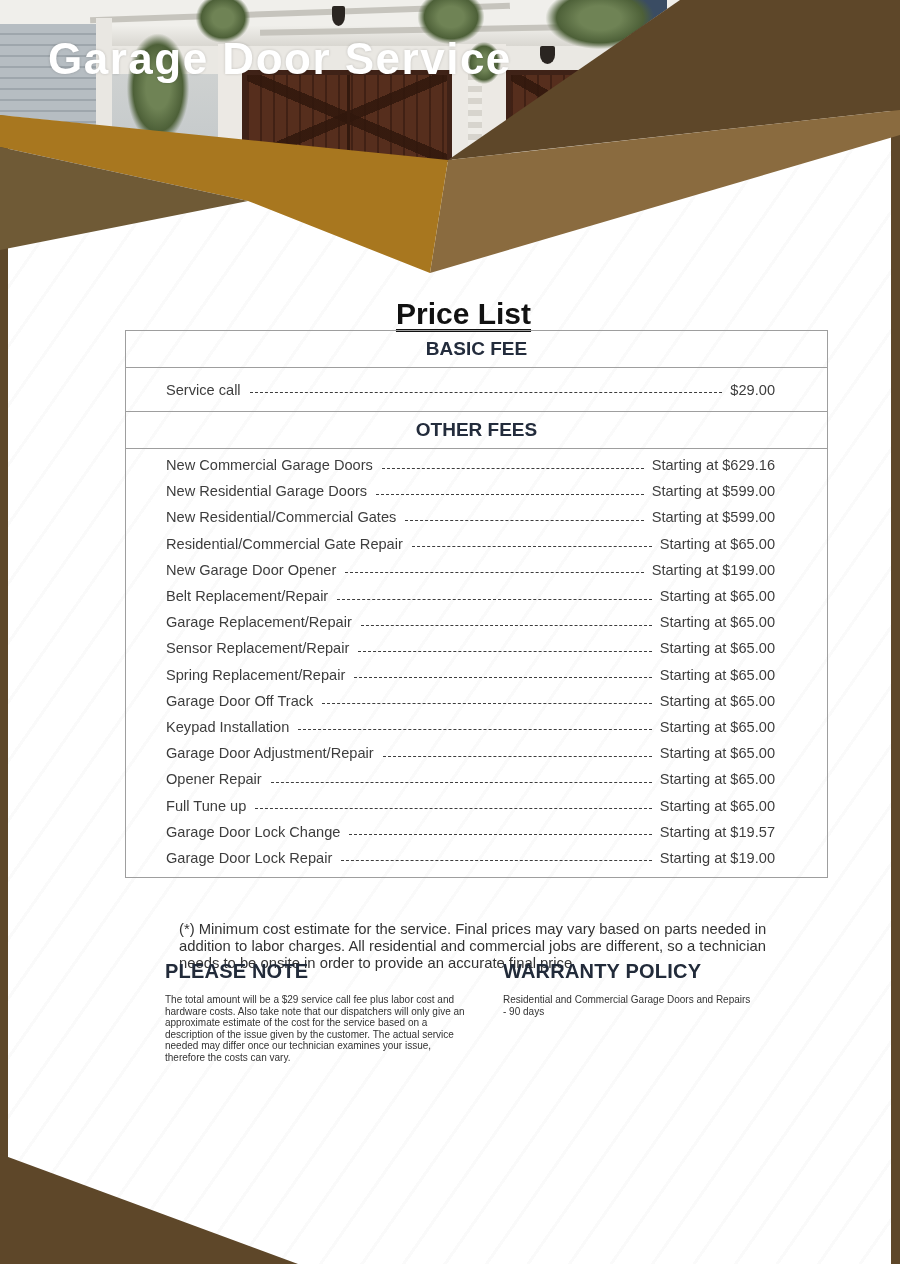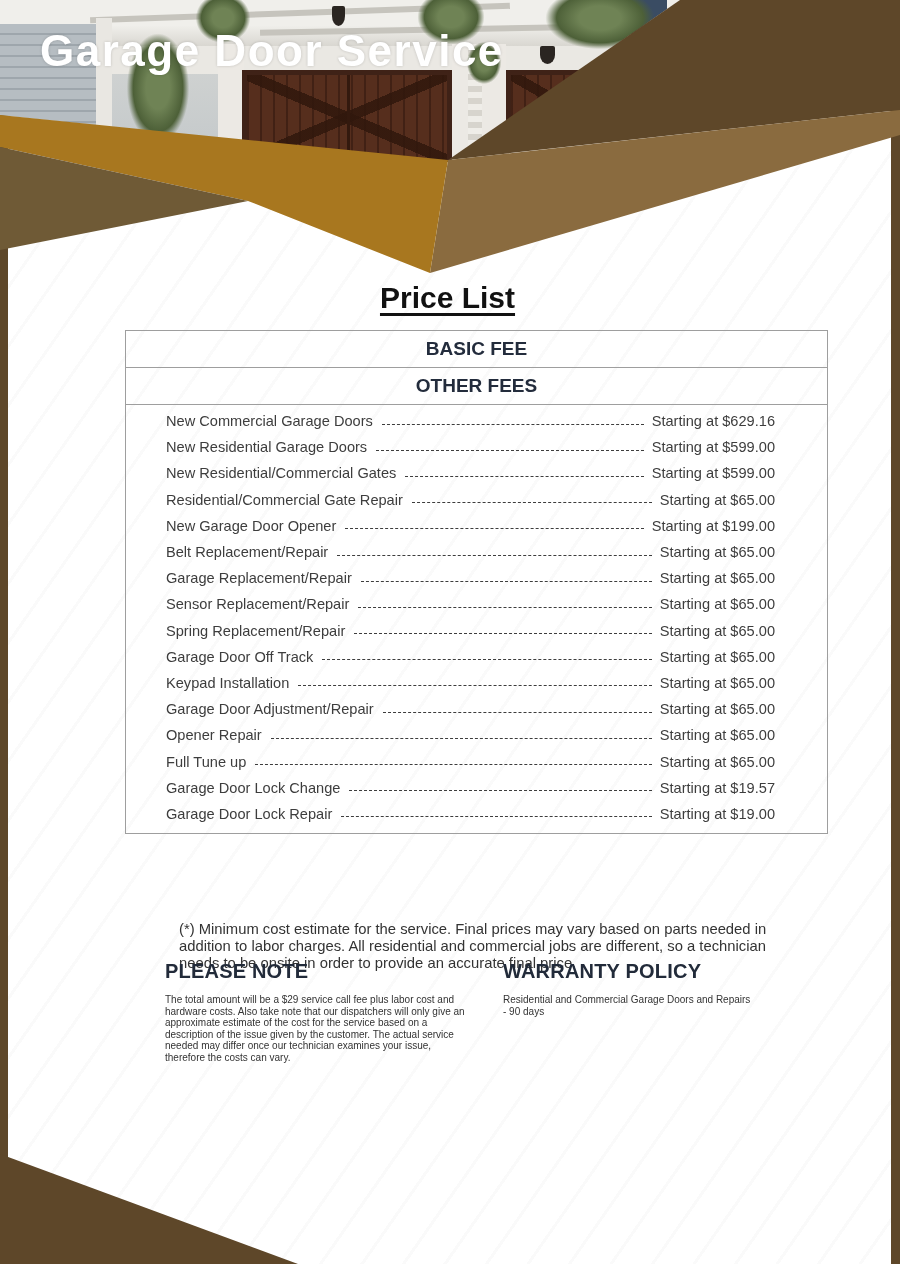--- a/index.html
+++ b/index.html
@@ -48,33 +48,33 @@
   .leaf{position:absolute;border-radius:50%;
     background:radial-gradient(closest-side,#6f8355 0 30%,#4d6038 62%,rgba(77,96,56,0) 78%);}
   .leaf.l1{left:118px;top:18px;width:80px;height:140px;}
   .leaf.l2{left:188px;top:-14px;width:70px;height:64px;}
   .leaf.l3{left:408px;top:-18px;width:86px;height:70px;}
   .leaf.l4{left:530px;top:-22px;width:140px;height:80px;}
   .leaf.l5{left:462px;top:36px;width:44px;height:54px;}
   .lamp{position:absolute;background:#2a2521;border-radius:2px 2px 50% 50%;}
   .lamp.m1{left:332px;top:6px;width:13px;height:20px;}
   .lamp.m2{left:540px;top:46px;width:15px;height:18px;}
-  .title{position:absolute;left:36px;top:22px;margin:4px;color:#fff;font-size:44px;
+  .title{position:absolute;left:36px;top:22px;margin:12px;color:#fff;font-size:44px;
     font-weight:bold;letter-spacing:1.5px;white-space:nowrap;text-shadow:0 0 3px rgba(0,0,0,.18);}
   .shape{position:absolute;z-index:4;}
   .dark-tri{left:448px;top:0;width:452px;height:160px;background:#5e4729;
     clip-path:polygon(51.33% 0,100% 0,100% 68.8%,0 100%);}
   .tan-band{left:430px;top:110px;width:470px;height:163px;background:#8a6b3f;
     clip-path:polygon(3.83% 30.7%,100% 0,100% 15.3%,0 100%);}
   .gold-band{left:0;top:115px;width:448px;height:158px;background:#a8771f;
     clip-path:polygon(0 0,100% 28.5%,95.98% 100%,55.36% 54.4%,0 20.3%);}
   .dull-tri{left:0;top:147px;width:248px;height:103px;background:#6f5a36;
     clip-path:polygon(0 0,100% 52.4%,0 100%);}
   
-  .section-title{position:absolute;left:125px;top:281px;width:645px;margin:0;text-align:center;
+  .section-title{position:absolute;left:125px;top:281px;width:645px;margin:16px;text-align:center;
     font-size:30px;font-weight:bold;color:#111;text-decoration:underline;
     text-underline-offset:5px;text-decoration-thickness:2.5px;z-index:5;}
   .price-table{position:absolute;left:125px;top:330px;width:703px;box-sizing:border-box;
     border:1px solid #9e9e9e;background:transparent;z-index:5;}
   .t-head{height:36px;line-height:36px;text-align:center;font-size:19px;font-weight:bold;
     color:#232c3c;border-bottom:1px solid #9e9e9e;}
   .t-row{display:flex;align-items:center;font-size:14.6px;color:#3d3d3d;padding:0 52px 0 40px;}
   .t-row.basic{height:43px;border-bottom:1px solid #9e9e9e;}
   .t-row .leader{flex:1;height:0;border-bottom:1.5px dashed #3d3d3d;margin:6px 8px 0 9px;}
   .t-body{padding:3px 0 6px;}
@@ -127,20 +127,25 @@
     <div class="shape dark-tri"></div>
     <div class="shape tan-band"></div>
     <div class="shape gold-band"></div>
     <div class="shape dull-tri"></div>
   </header>
 
   <h2 class="section-title">Price List</h2>
 
   <section class="price-table">
     <div class="t-head">BASIC FEE</div>
+    <div class="t-row basic">
+      <span>Service call</span>
+      <span class="leader"></span>
+      <span>$29.00</span>
+    </div>
     <div class="t-head">OTHER FEES</div>
     <div class="t-body" id="fee-rows">
   <div class="t-row item">
     <span class="lbl">New Commercial Garage Doors</span>
     <span class="leader"></span>
     <span class="prc">Starting at $629.16</span>
   </div>
 
   <div class="t-row item">
     <span class="lbl">New Residential Garage Doors</span>

